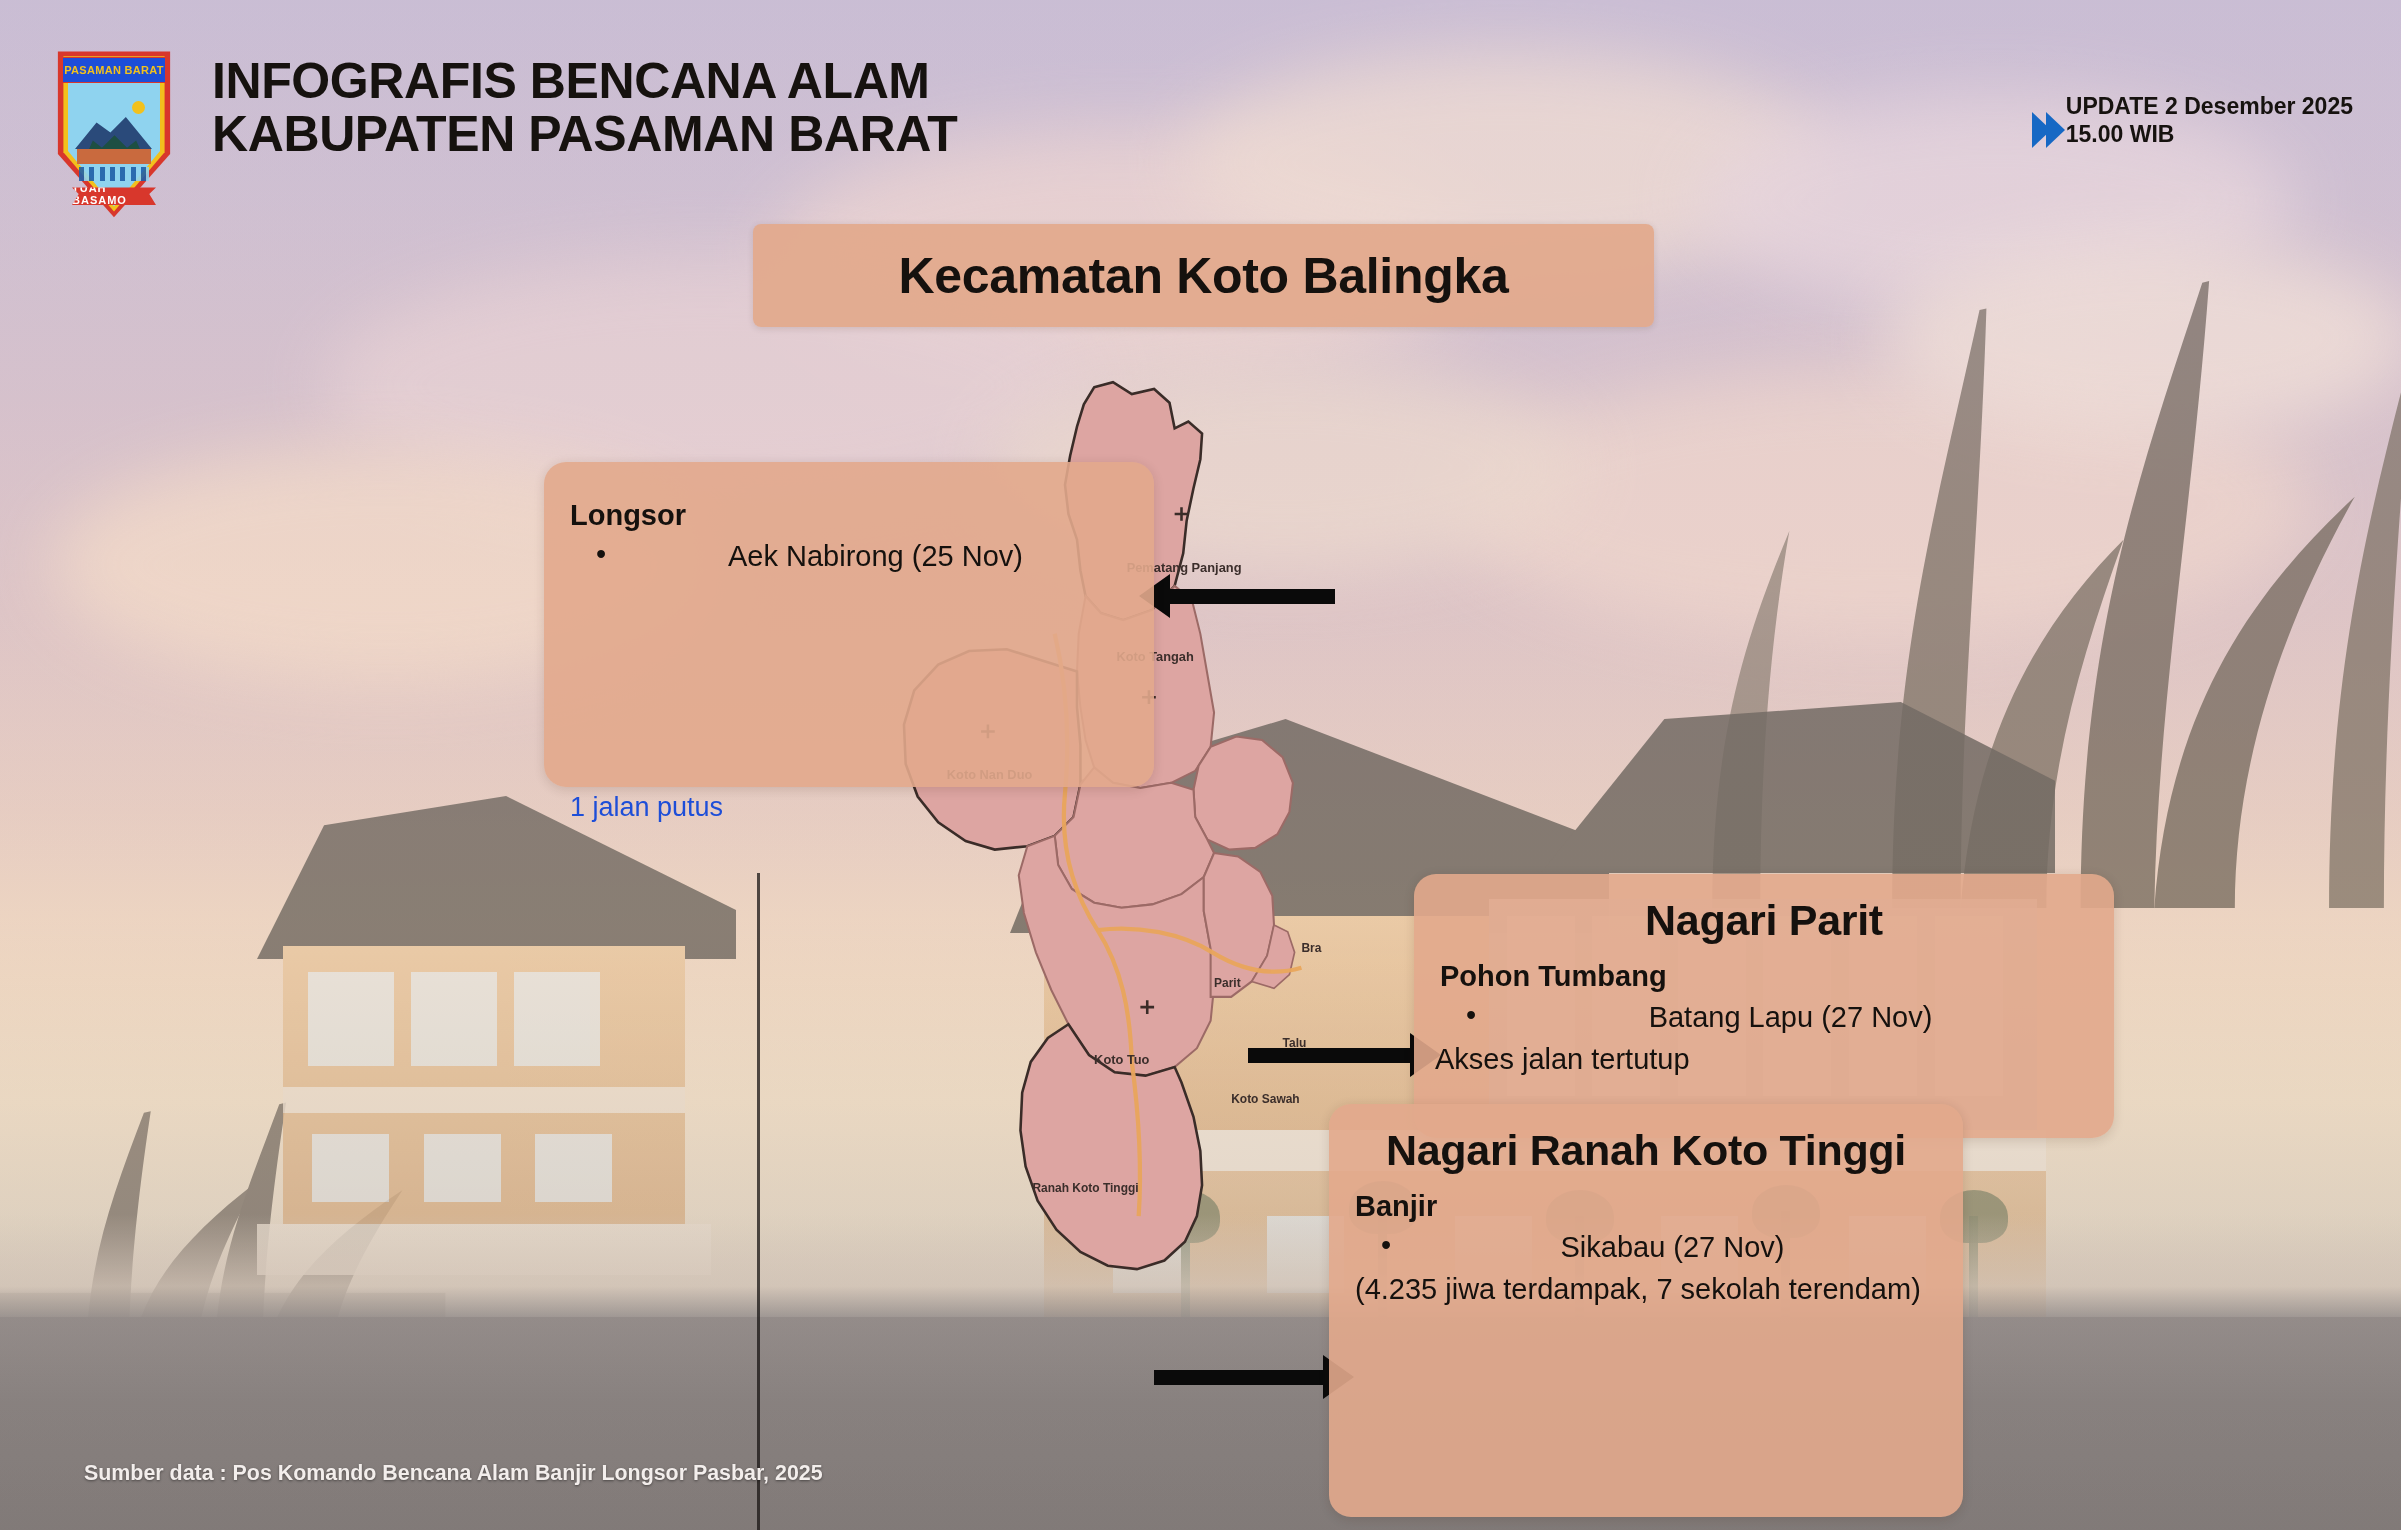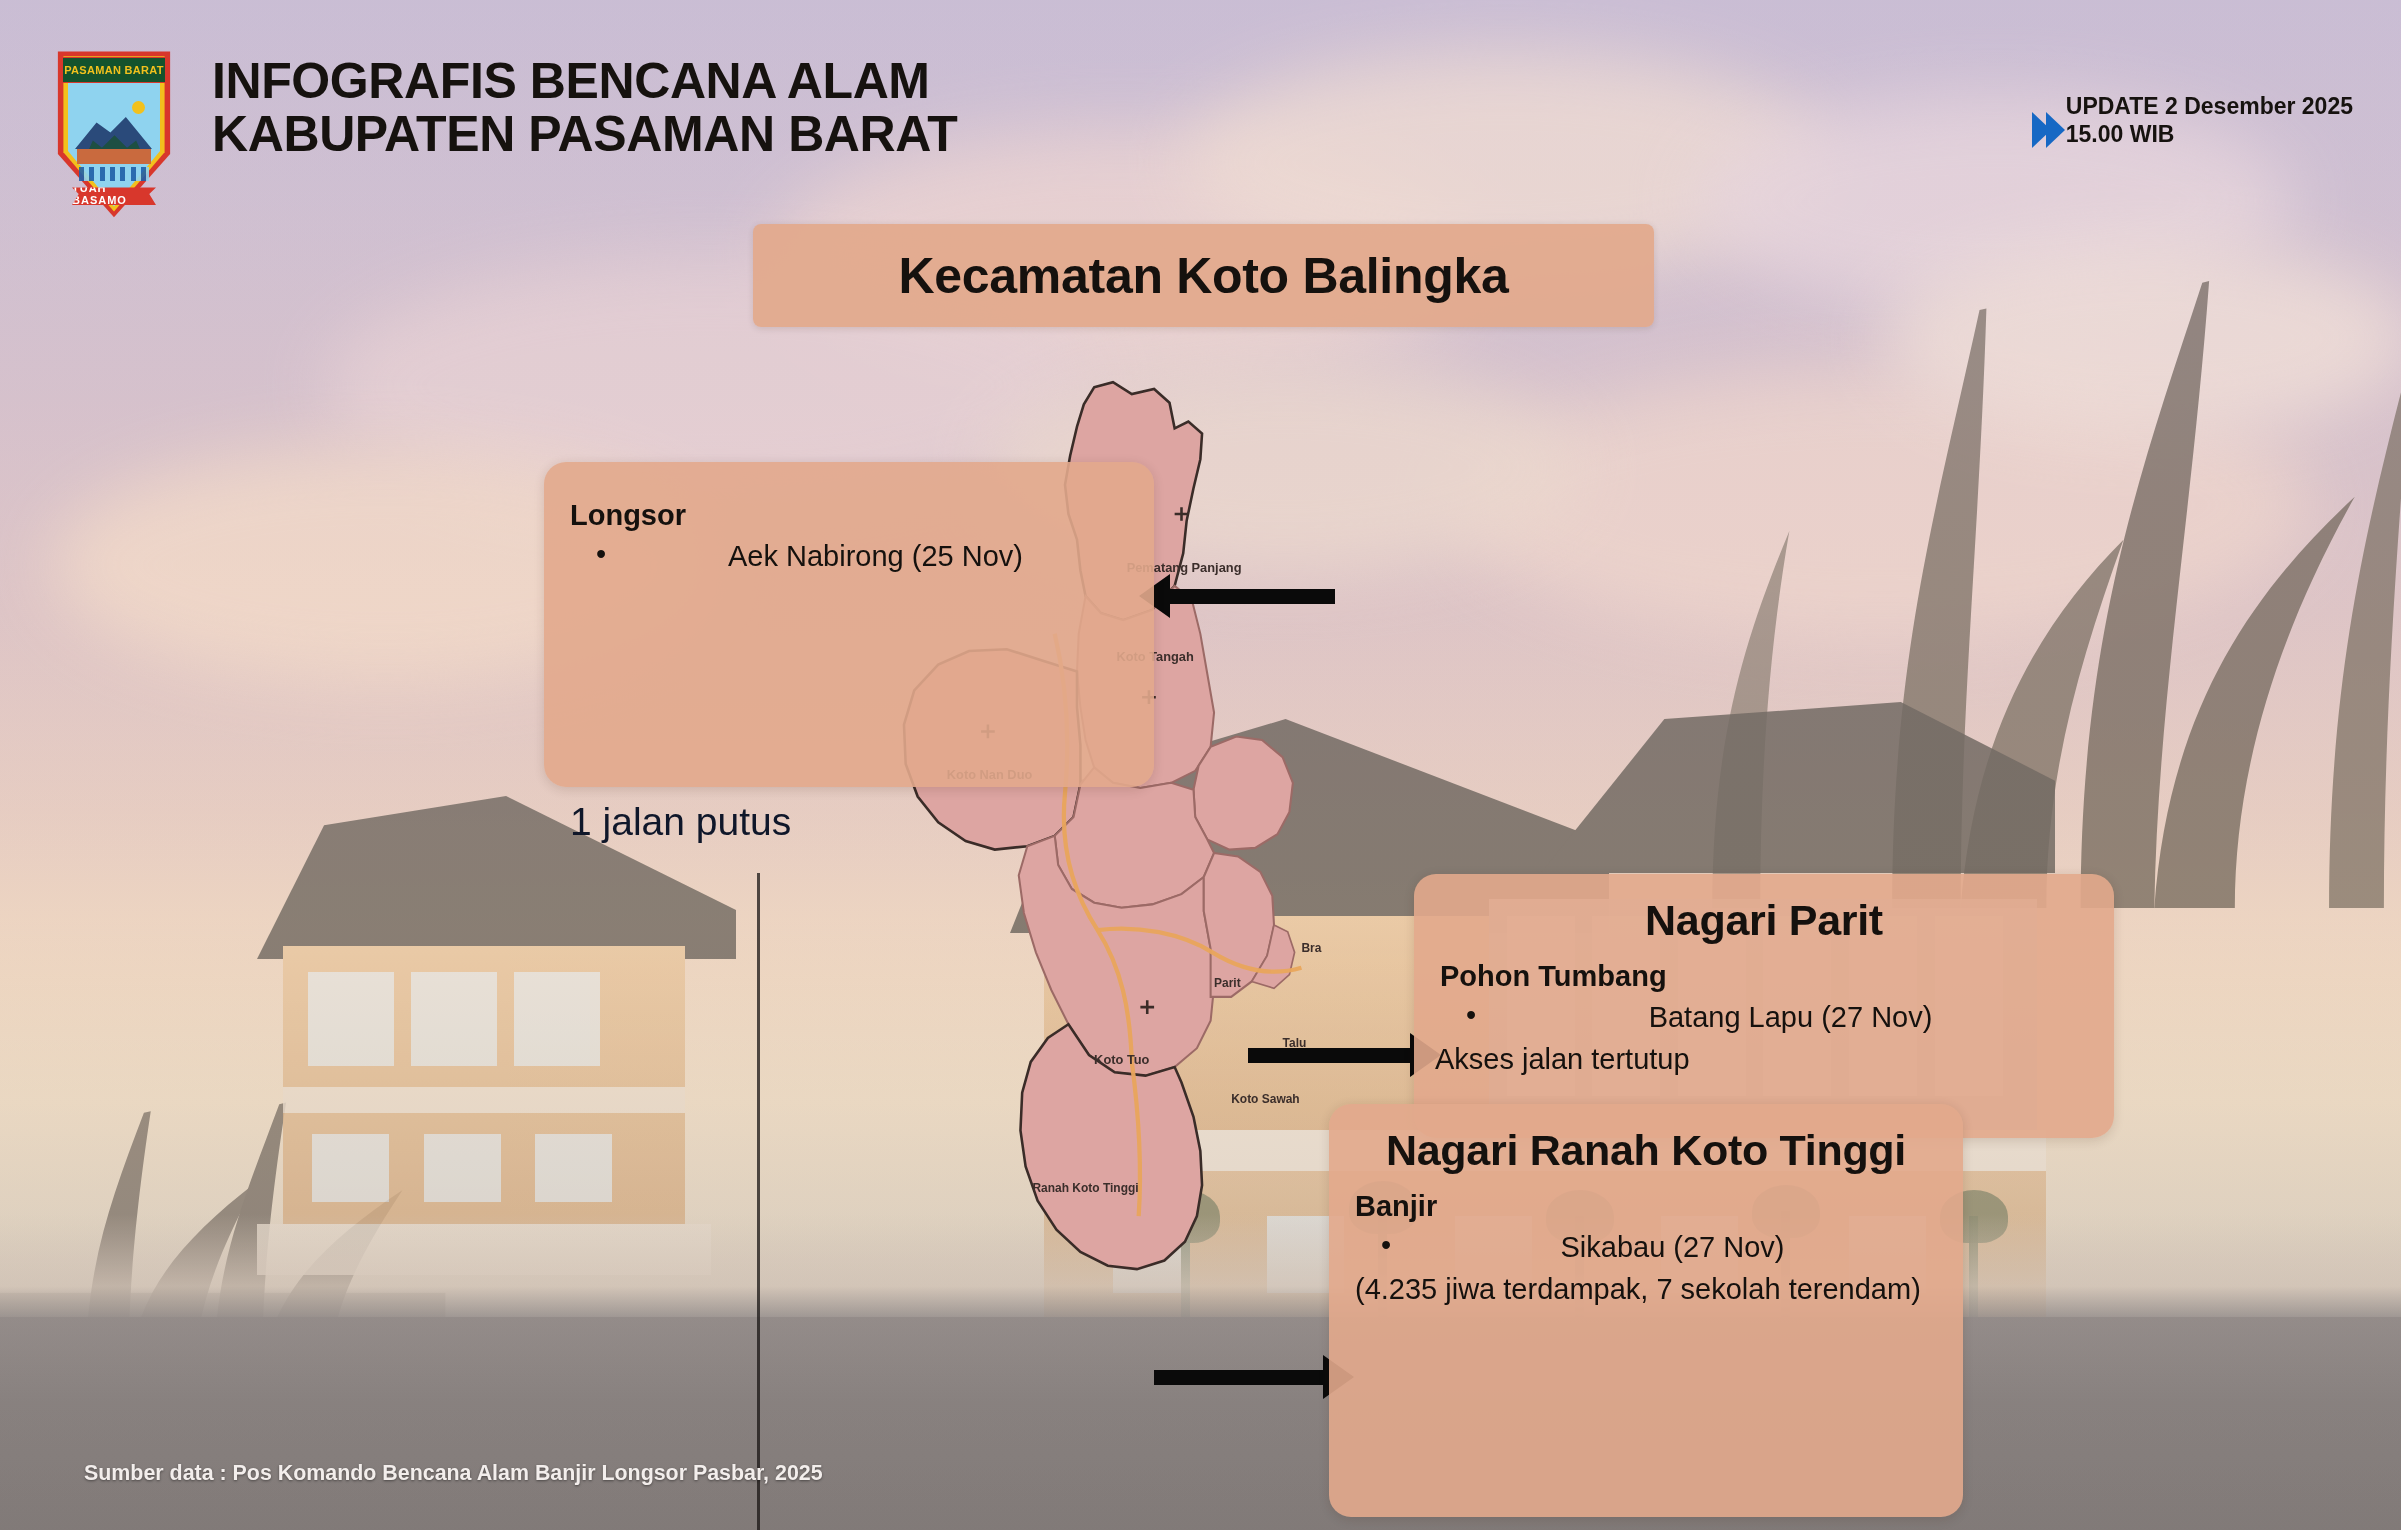--- a/index.html
+++ b/index.html
@@ -132,21 +132,21 @@
     background:#f2c11d;
     clip-path:polygon(4% 2%, 96% 2%, 96% 62%, 50% 99%, 4% 62%);
   }
   .shield-body{
     position:absolute; left:11px; top:10.3px; right:11px; bottom:11px;
     background:#8fd3ef;
     clip-path:polygon(4% 2%, 96% 2%, 96% 62%, 50% 99%, 4% 62%);
   }
   .shield-band{
     position:absolute; left:8.6px; top:9.4px; right:8.6px; height:26px;
-    background:#14532d; border:1.7px solid #d8372c;
+    background:#1d4ed8; border:1.7px solid #d8372c;
     display:flex; align-items:center; justify-content:center;
   }
   .shield-band span{
     color:#f2c11d; font-weight:bold; font-size:11px; letter-spacing:0.3px;
     font-family:"Liberation Sans", sans-serif; white-space:nowrap;
   }
   .mtn{
     position:absolute; left:22px; top:62px; width:77px; height:39px;
     background:#2a4a7a;
     clip-path:polygon(0% 100%, 28% 32%, 46% 58%, 66% 18%, 100% 100%);
@@ -264,22 +264,22 @@
   }
   .card-note{
     font-size:29px; color:#15110e; line-height:1.35; margin-top:3.4px;
   }
 
   
   #card-pematang{ left:544px; top:462px; width:610px; height:325px; }
   #card-pematang .card-title{ font-size:43px; }
   
   .overflow-note{
-    position:absolute; left:26px; top:338px;
-    font-size:39px; color:#0f172a; white-space:nowrap;
+    position:absolute; left:26px; top:330px;
+    font-size:27px; color:#1d4ed8; white-space:nowrap;
   }
 
   
   #card-parit{ left:1414px; top:874px; width:700px; height:264px; }
   #card-parit .card-title{ font-size:43px; }
   #card-parit .card-note{ margin-left:-5.1px; }
 
   
   #card-ranah{ left:1329px; top:1104px; width:634px; height:413px; }
   #card-ranah .card-title{ font-size:43px; }

